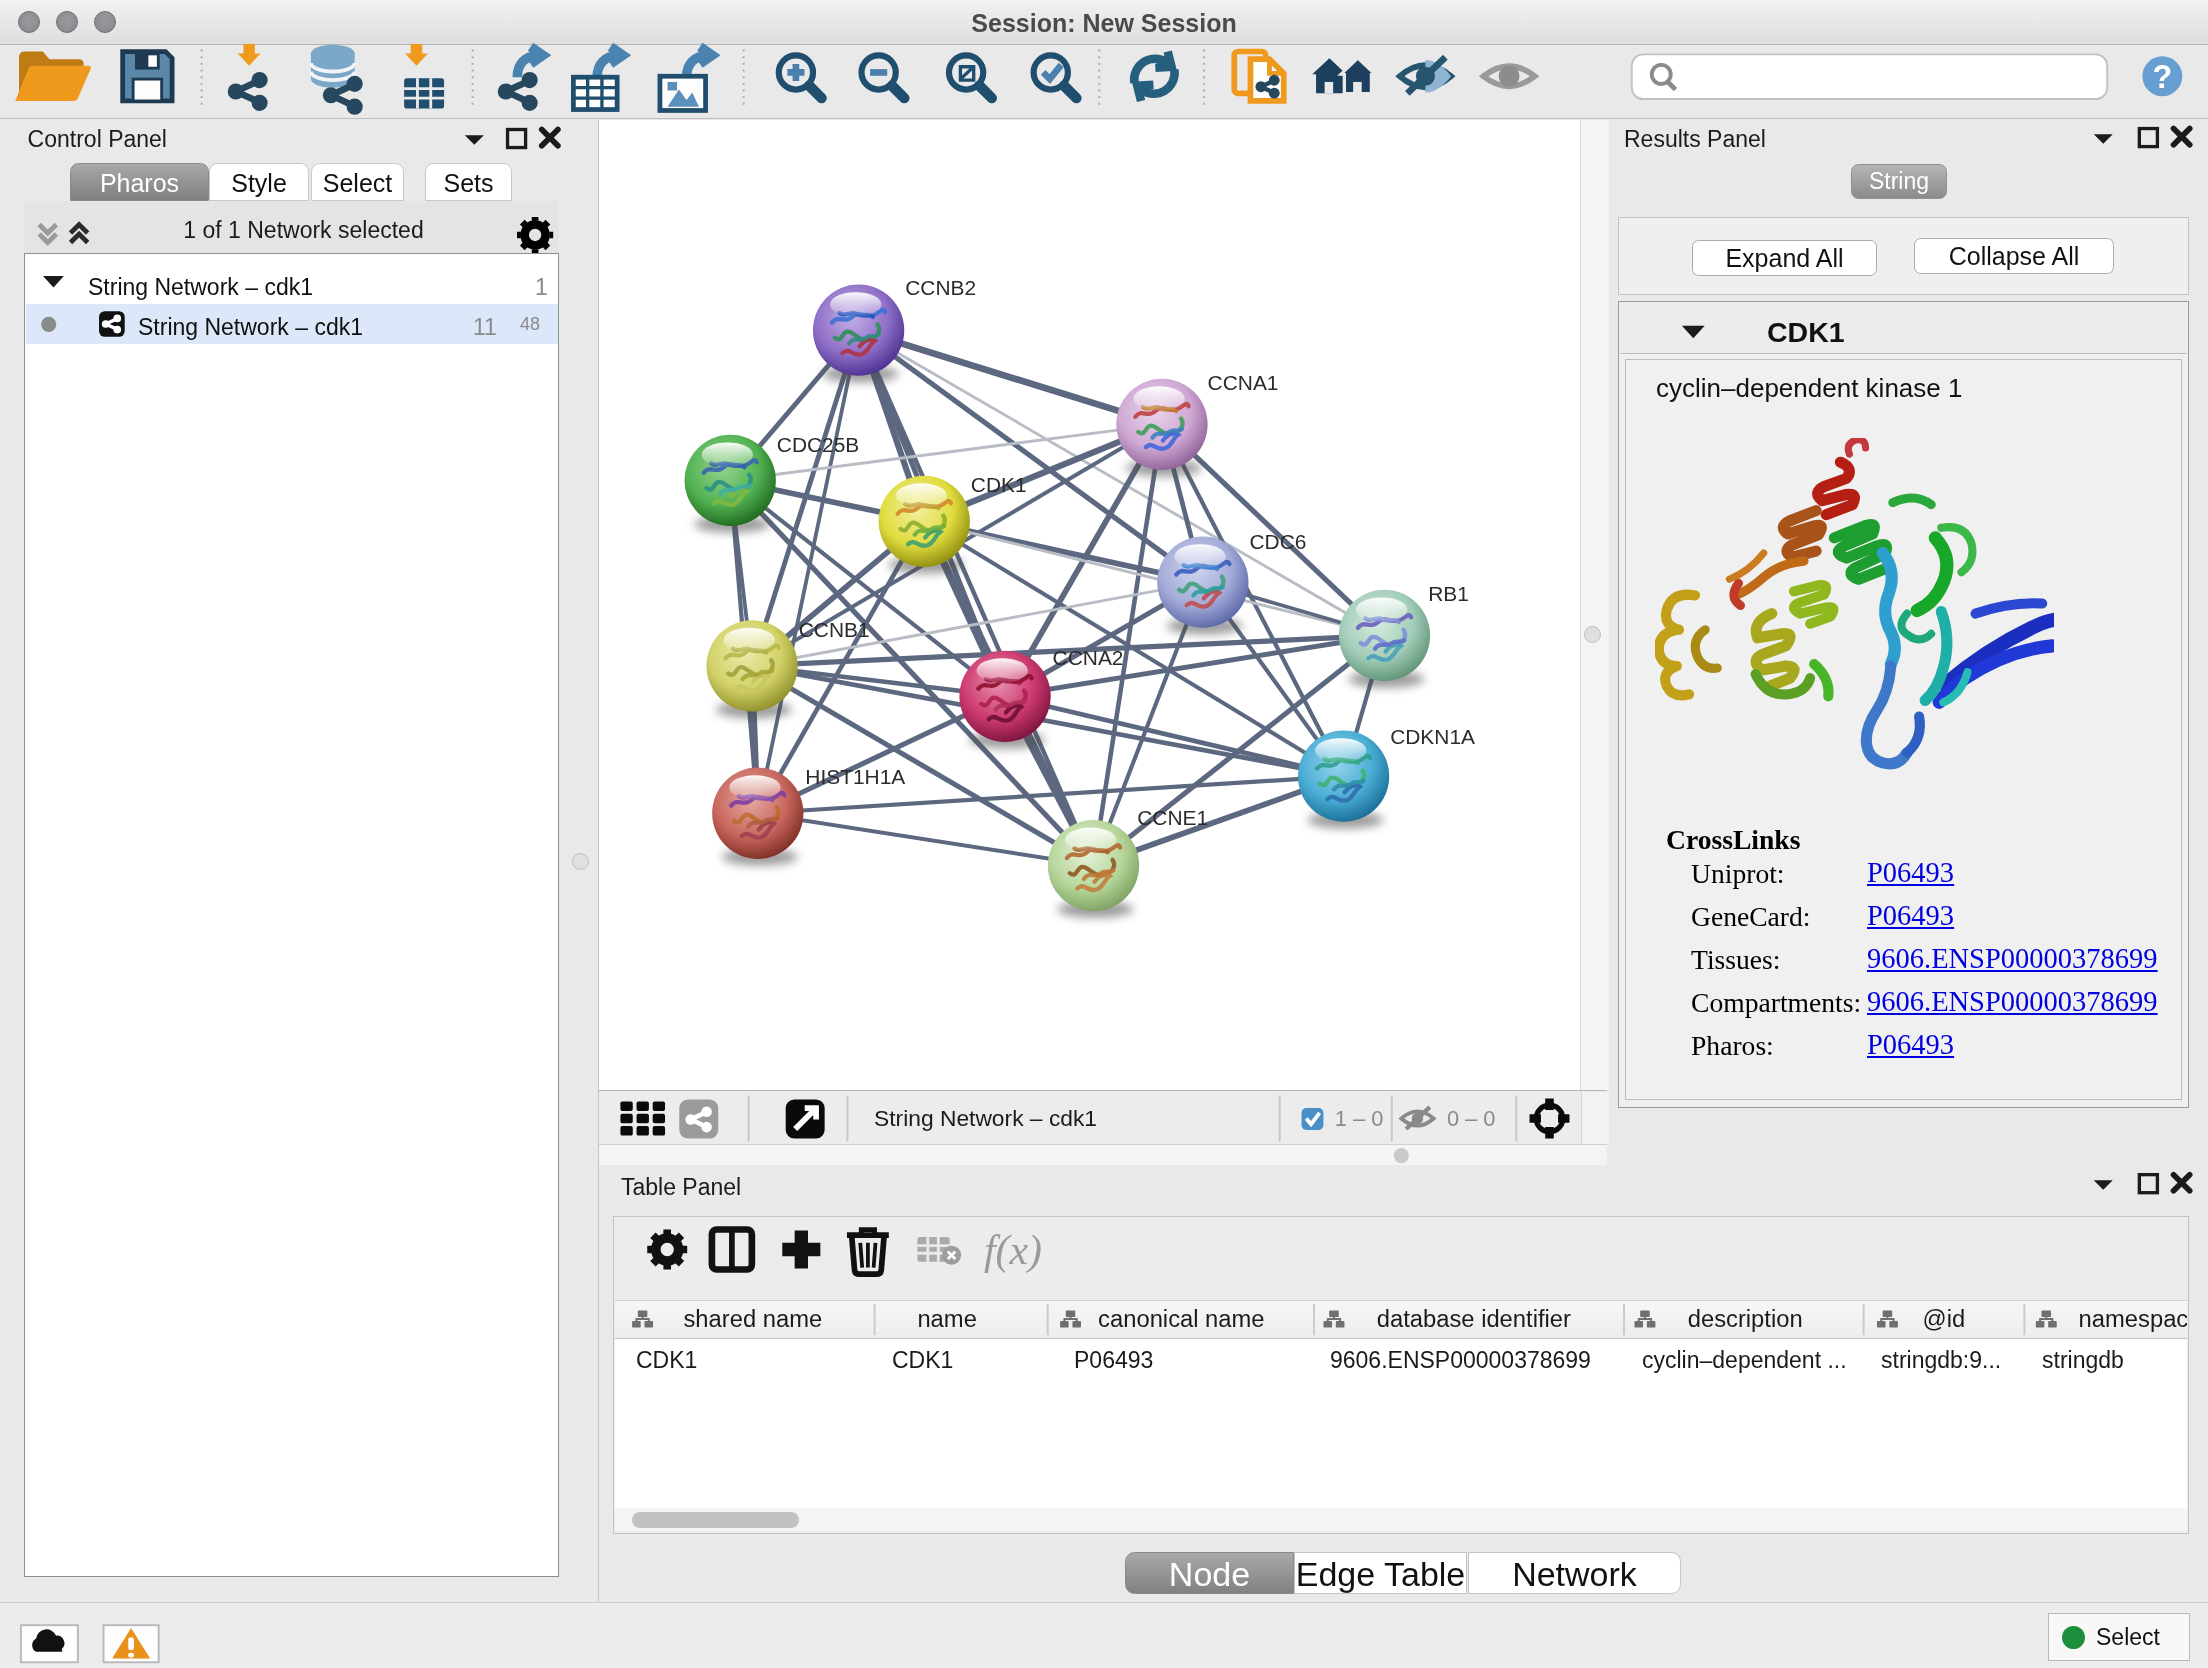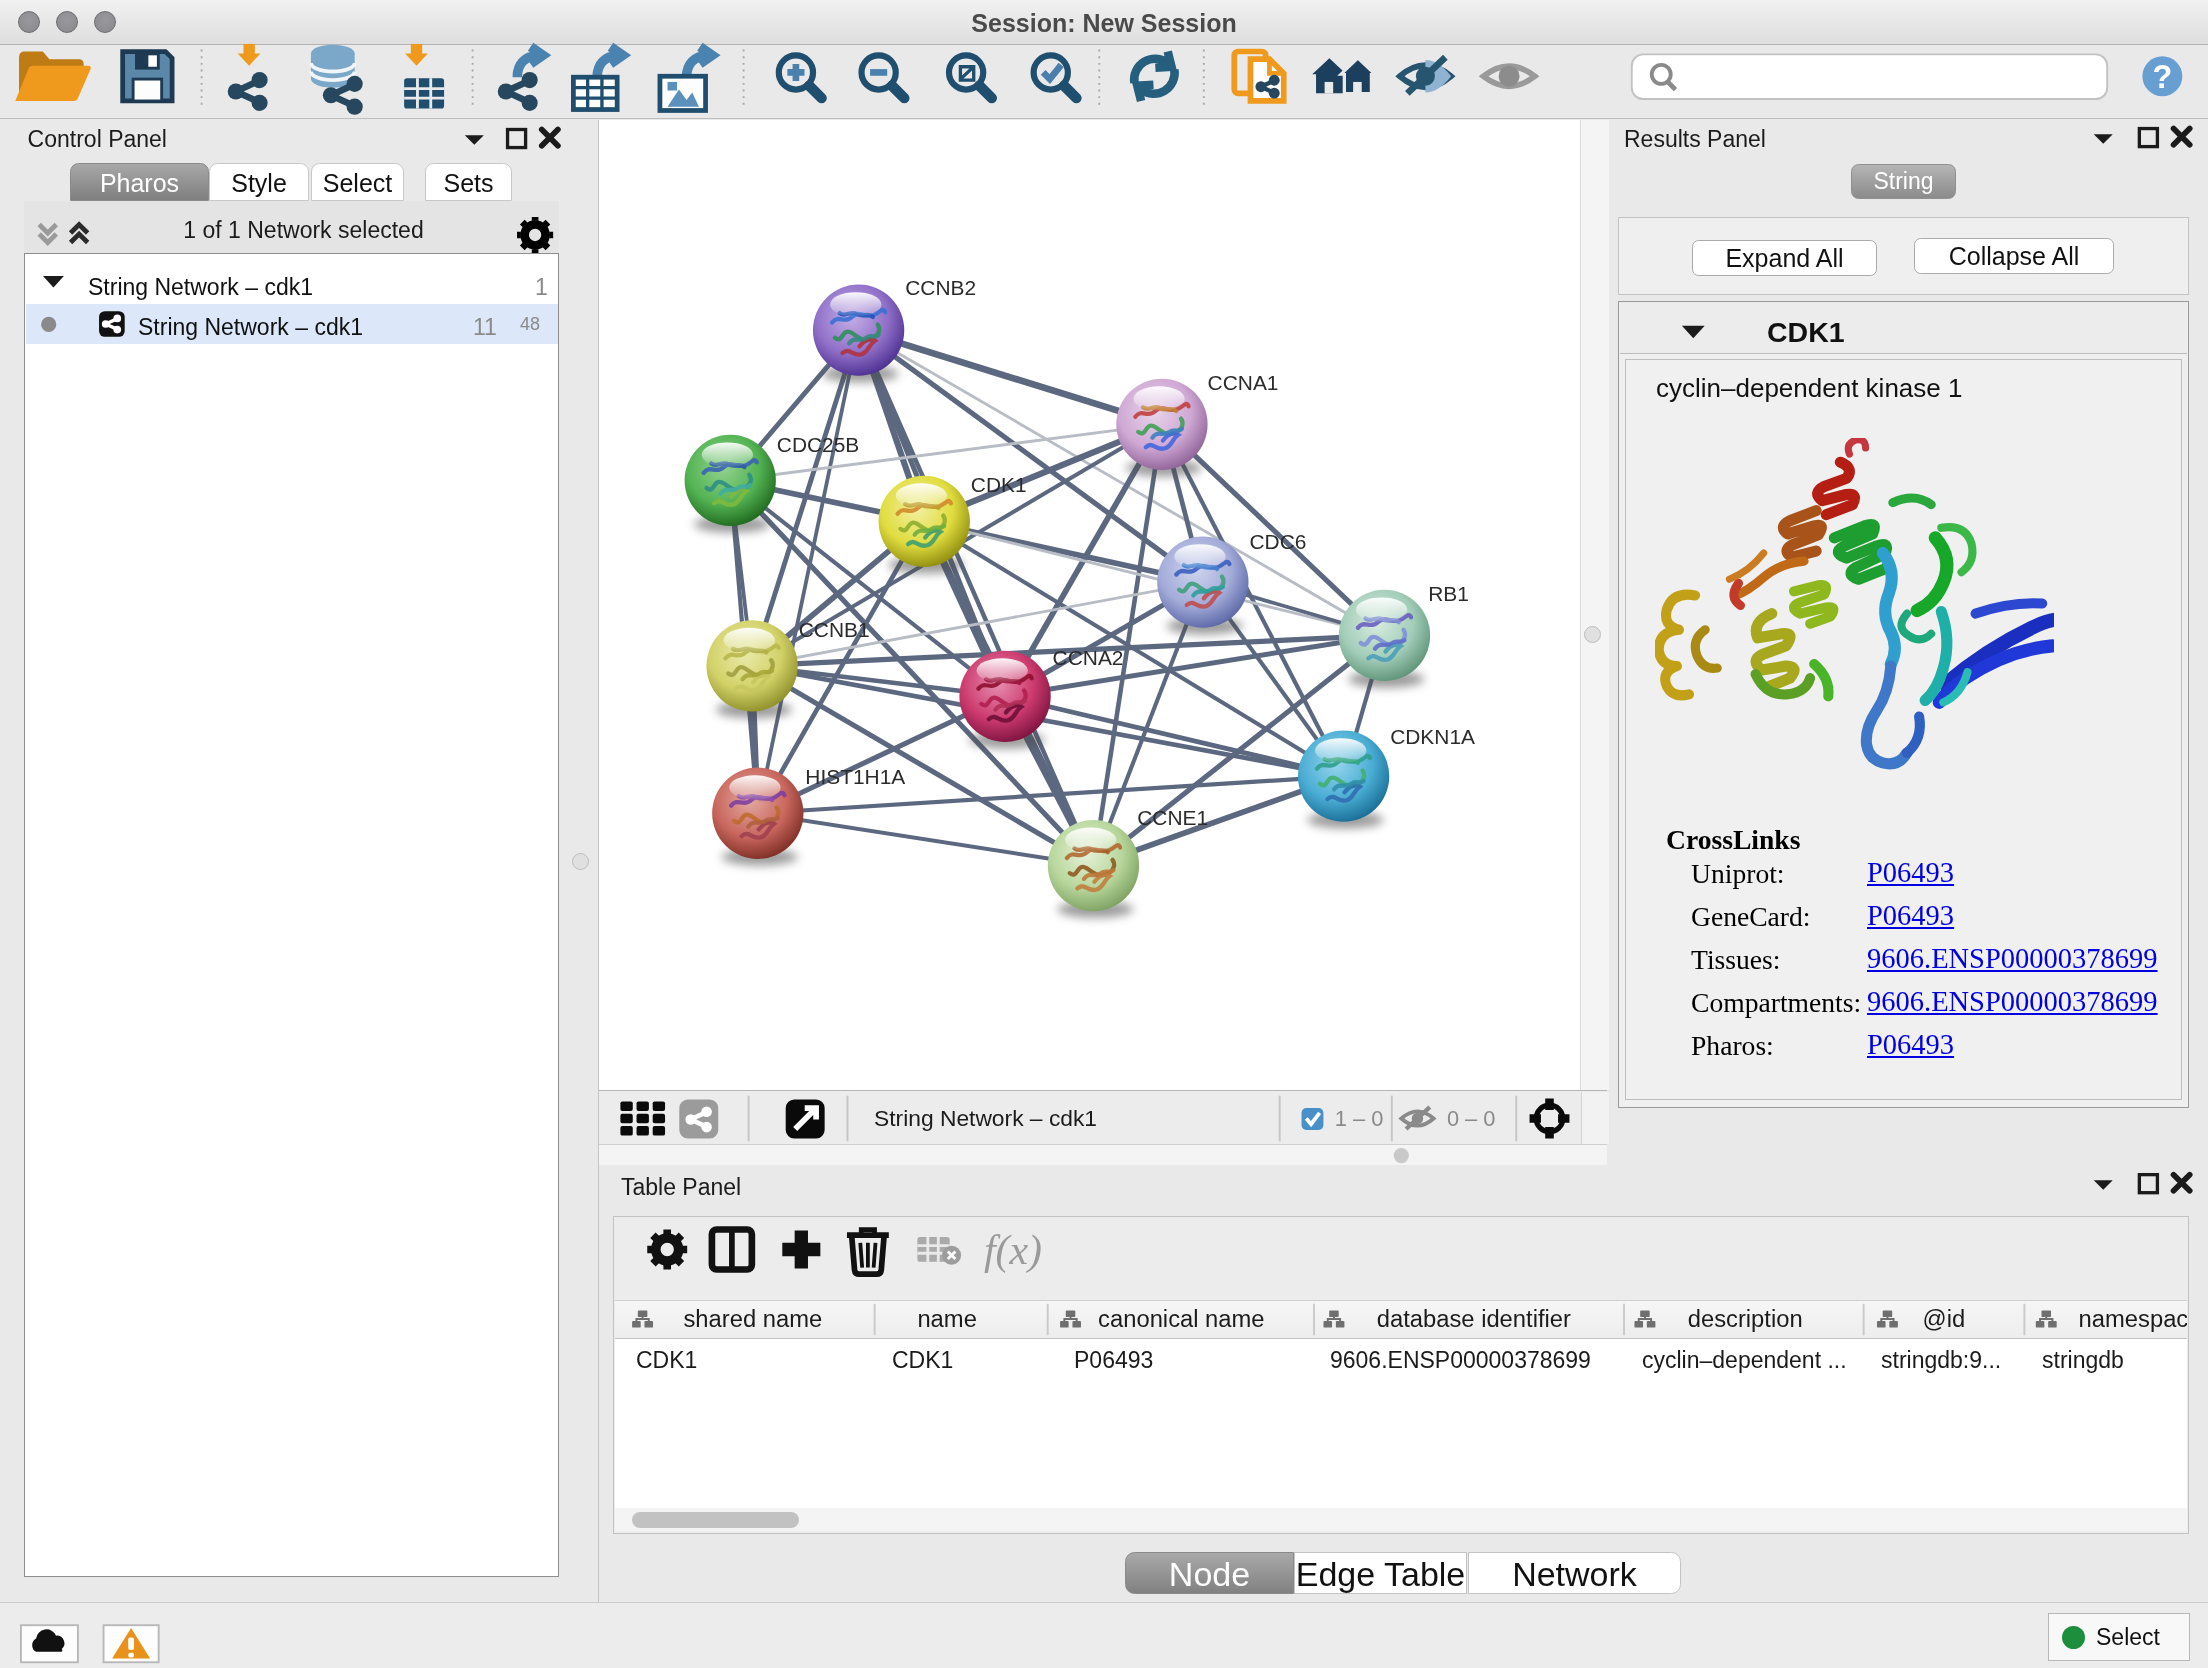--- a/index.html
+++ b/index.html
@@ -539,21 +539,21 @@
 
 <div class="abs" style="left:1618px;top:120px;width:591px;height:1045px;background:#e9e9e9;"></div>
 <div class="abs ptitle" style="left:1624px;top:126px;">Results Panel</div>
 <div class="abs" id="rp-icons" style="left:2083px;top:120px;width:126px;height:38px;">
 <svg width="126" height="38" viewBox="0 0 132 40">
 <path d="M11,15 L31,15 L21,25 Z" fill="#1b1b1b"></path>
 <rect x="59" y="9" width="19" height="19" fill="none" stroke="#1b1b1b" stroke-width="3.5"></rect>
 <path d="M95,9 L112,26 M112,9 L95,26" stroke="#1b1b1b" stroke-width="6" stroke-linecap="round"></path>
 </svg>
 </div>
-<div class="abs" style="left:1851px;top:164px;width:105px;height:35px;background:linear-gradient(#b5b5b5,#8b8b8b);border:1px solid #909090;border-radius:7.6px;box-sizing:border-box;color:#fff;text-align:center;font-size:23px;line-height:33px;">String</div>
+<div class="abs" style="left:1851px;top:164px;width:96px;height:35px;background:linear-gradient(#b5b5b5,#8b8b8b);border:1px solid #909090;border-radius:7.6px;box-sizing:border-box;color:#fff;text-align:center;font-size:23px;line-height:33px;">String</div>
 
 <div class="abs" style="left:1618px;top:217px;width:571px;height:78px;background:#efefef;border:1.9px solid #c2c2c2;box-sizing:border-box;"></div>
 <div class="abs" style="left:1692px;top:240px;width:185px;height:36px;background:#fff;border:1px solid #ababab;border-radius:6.7px;box-sizing:border-box;text-align:center;font-size:25px;line-height:34px;color:#111;">Expand All</div>
 <div class="abs" style="left:1914px;top:238px;width:200px;height:36px;background:#fff;border:1px solid #ababab;border-radius:6.7px;box-sizing:border-box;text-align:center;font-size:25px;line-height:34px;color:#111;">Collapse All</div>
 
 <div class="abs" style="left:1618px;top:301px;width:571px;height:807px;background:#efefef;border:1.9px solid #9a9a9a;box-sizing:border-box;"></div>
 <div class="abs" style="left:1620px;top:302px;width:567px;height:52px;background:#ececec;border-bottom:1.9px solid #bdbdbd;box-sizing:border-box;"></div>
 <div class="abs" id="cdk1-tri" style="left:1680px;top:323px;width:28.5px;height:19px;">
 <svg width="28.5" height="19" viewBox="0 0 30 20">
       <path d="M2,3 L26,3 L14,16 Z" fill="#1b1b1b"></path>

